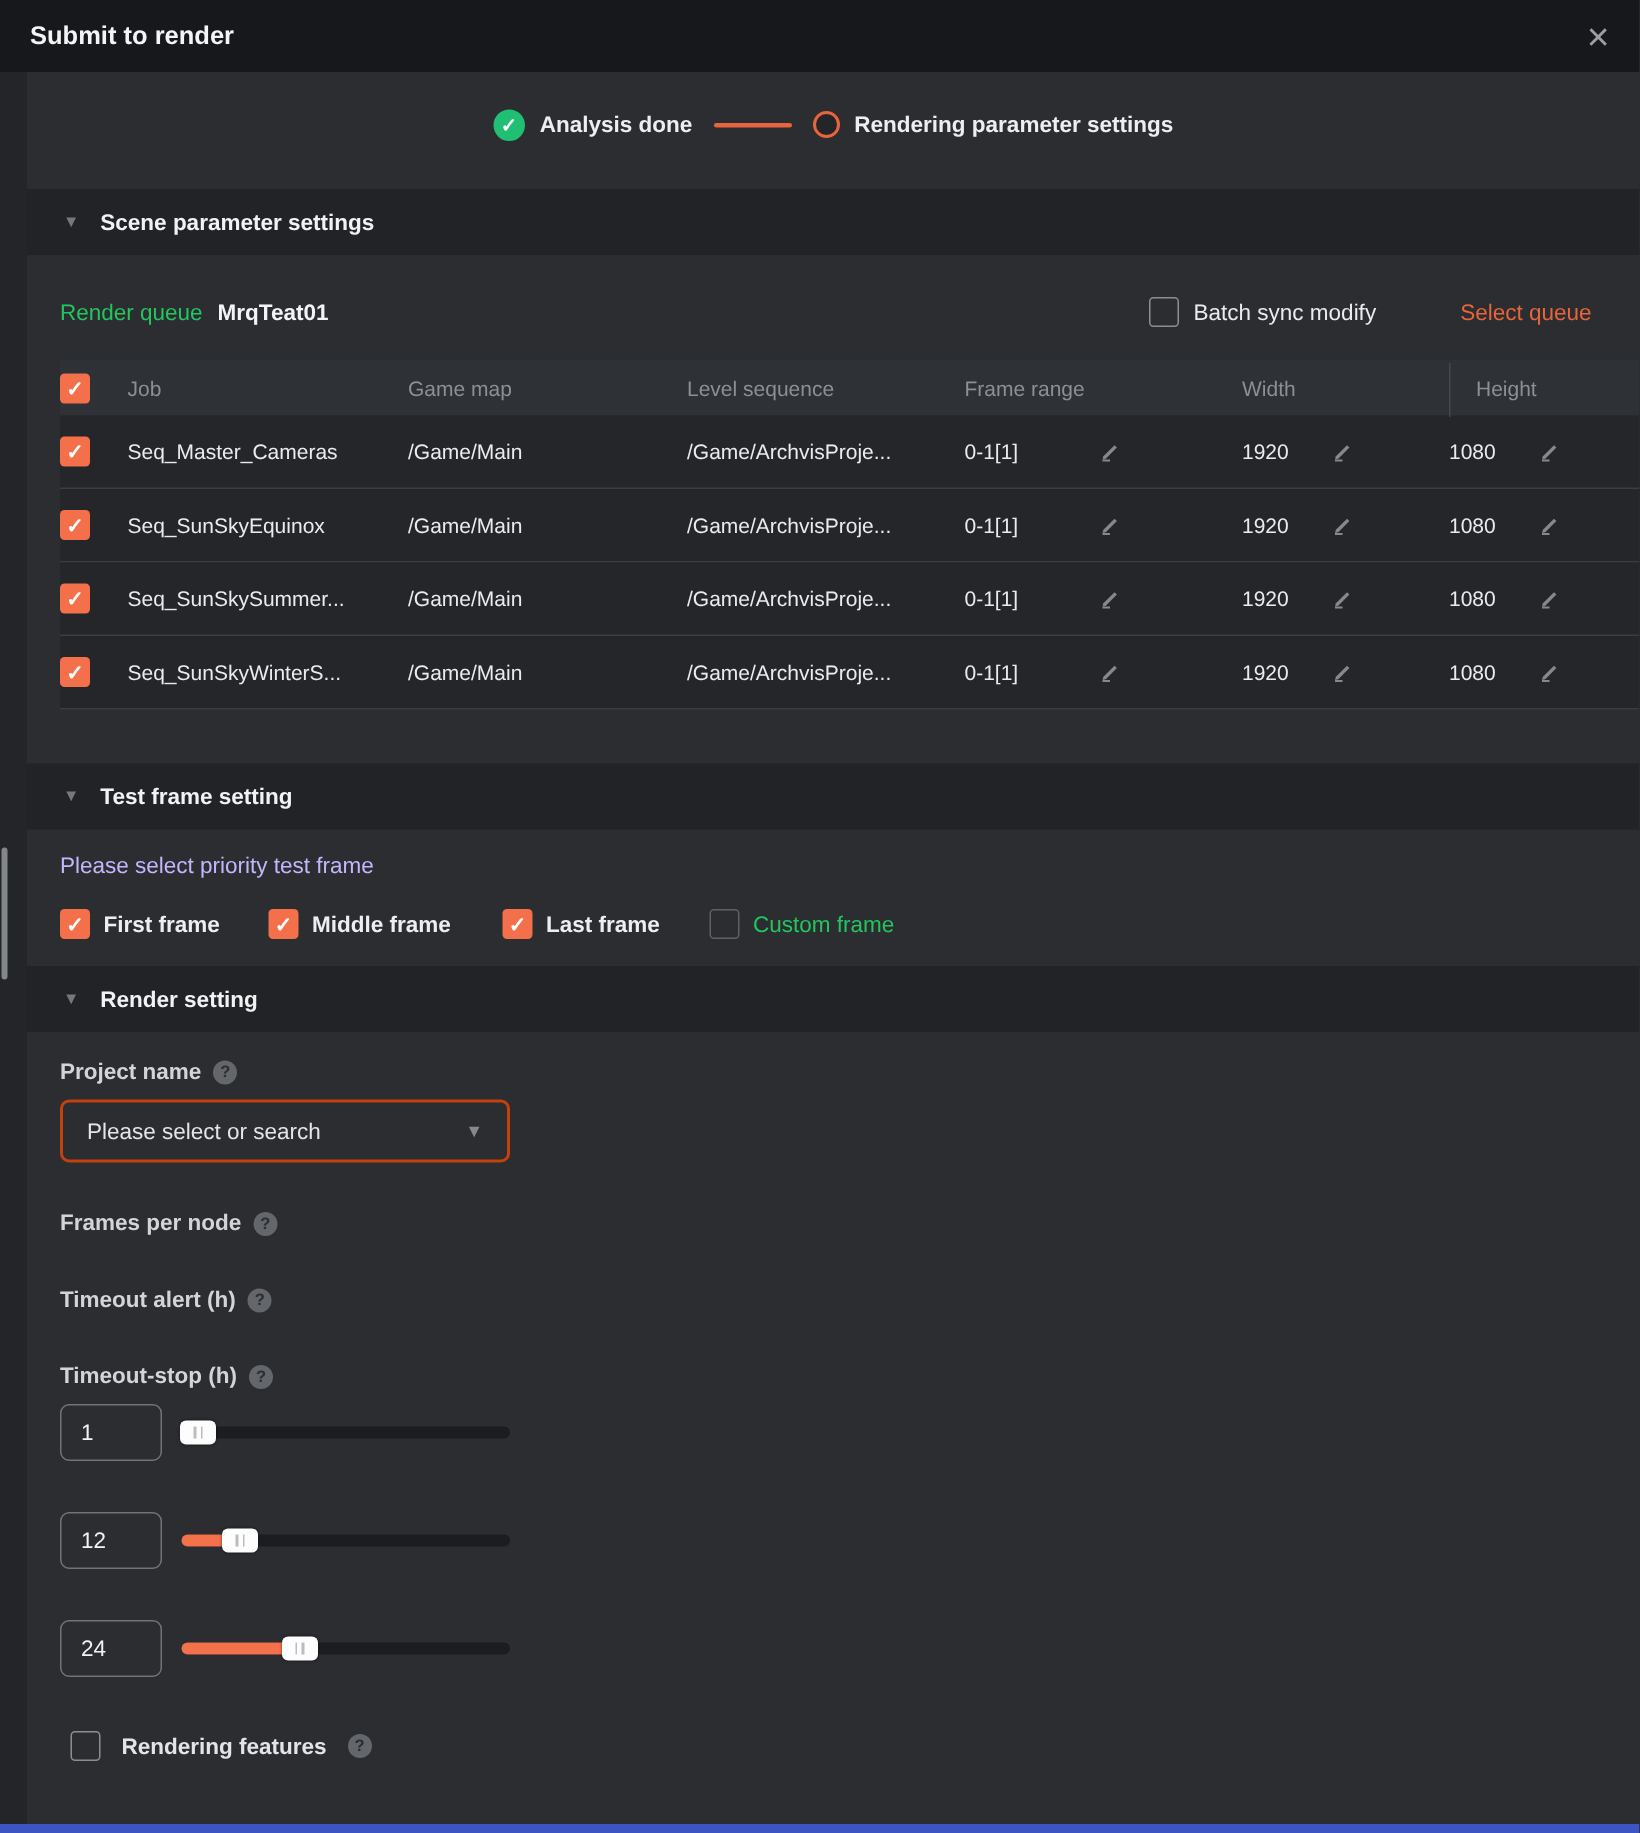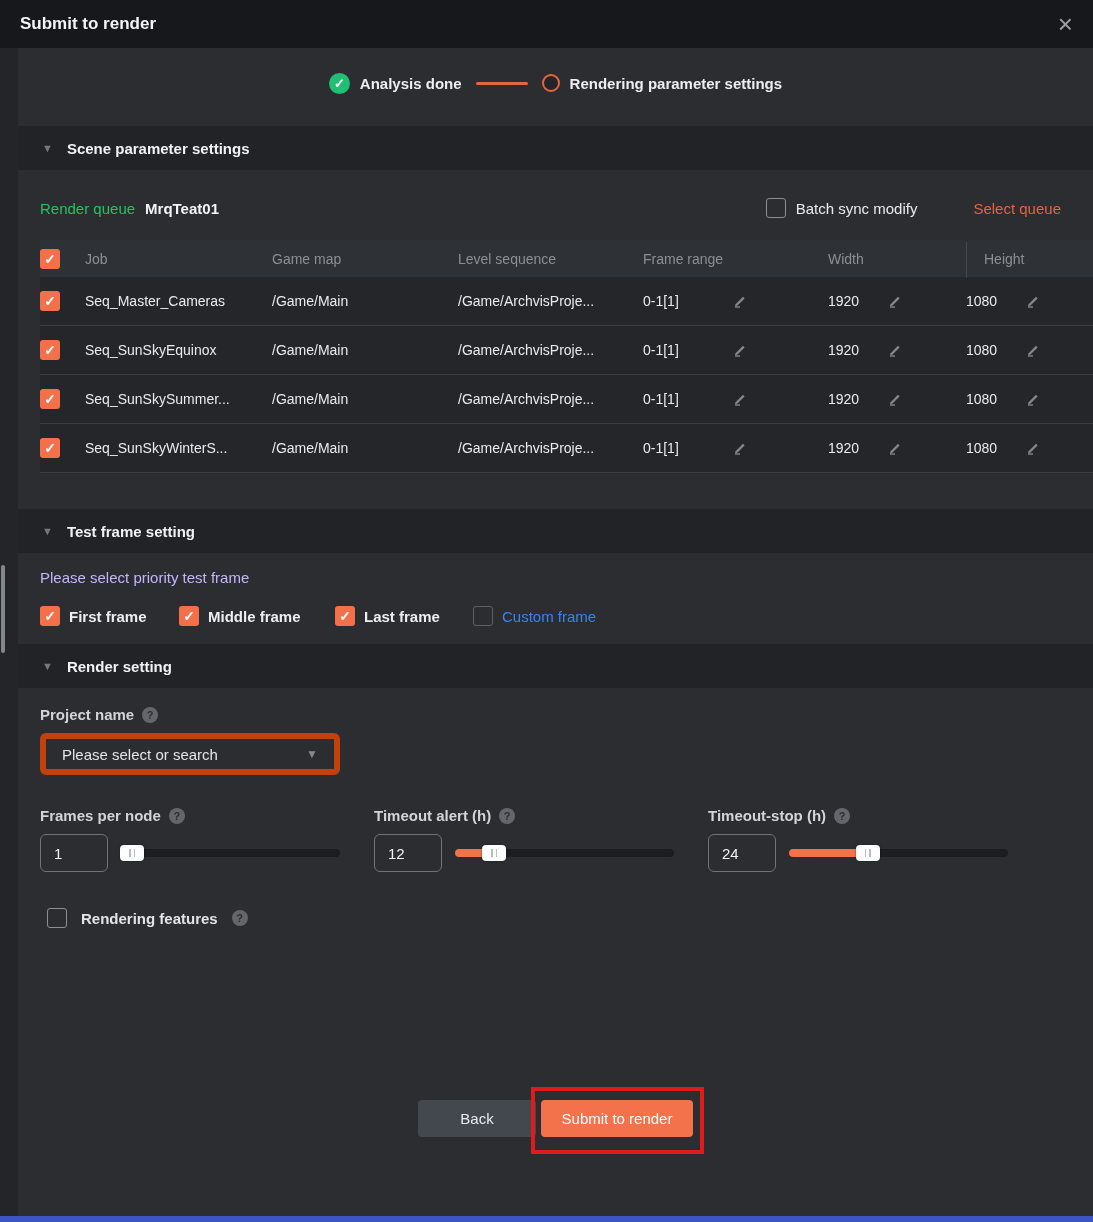--- a/index.html
+++ b/index.html
@@ -77,40 +77,40 @@
   .col-h.hdr { position:relative; padding-left:18px; }
   .col-h.hdr::before { content:""; position:absolute; left:0; top:-9px; width:1px; height:36px; background:#45484c; }
   .edit-ic { display:inline-flex; cursor:pointer; }
   .edit-ic svg { width:15px; height:15px; }
 
   
   .priority-label { margin-top:16px; padding-left:22px; color:#c4b5fd; font-size:15px; }
   .options-row { margin-top:20px; padding-left:22px; display:flex; align-items:center; gap:0; }
   .opt { display:flex; align-items:center; gap:9px; font-size:15px; font-weight:bold; color:#eceef0; cursor:pointer; }
   .opt1 { width:139px; } .opt2 { width:156px; } .opt3 { width:138px; }
-  .opt4 { font-weight:normal; color:#3b82f6; }
+  .opt4 { font-weight:normal; color:#22c55e; }
   .note { margin-top:28px; padding-left:22px; color:#7d8186; font-size:15px; }
 
   
   .render-band { margin-top:18px; }
   .field-label-row { margin-top:18px; padding-left:22px; display:flex; align-items:center; gap:8px;
     color:#d2d5d8; font-size:15px; font-weight:bold; }
   .help {
     width:16px; height:16px; border-radius:50%; background:#63676c; color:#2b2d31;
     font-size:11px; font-weight:bold; display:inline-flex; align-items:center; justify-content:center;
     cursor:pointer; flex:none;
   }
   .select-box {
-    margin:10px 0 0 22px; width:300px; height:42px; border:6px solid #c2410c; border-radius:6px;
+    margin:10px 0 0 22px; width:300px; height:42px; border:2px solid #c2410c; border-radius:6px;
     display:flex; align-items:center; justify-content:space-between; padding:0 16px; cursor:pointer;
   }
   .select-box .ph { color:#e3e6e9; font-size:15px; }
   .select-box .arrow { color:#85898e; font-size:12px; }
 
-  .sliders-labels, .sliders-row { display:flex; gap:34px; padding-left:22px; }
+  .sliders-labels, .sliders-row { display:flex; gap:34px; padding-left:22px;flex-direction:column; }
   .sliders-labels { margin-top:32px; }
   .sliders-row { margin-top:10px; }
   .scol { width:300px; display:flex; align-items:center; gap:8px; color:#d2d5d8; font-size:15px; font-weight:bold; }
   .scol-ctrl { width:300px; display:flex; align-items:center; }
   .num-input {
     width:68px; height:38px; background:transparent; border:1px solid #6f747a; border-radius:6px;
     color:#f0f2f4; font-size:15px; padding-left:13px; font-family:"Liberation Sans",sans-serif;
   }
   .slider { flex:1; margin-left:13px; position:relative; height:16px; display:flex; align-items:center; }
   .slider .track { width:100%; height:8px; border-radius:4px; background:#1b1d20; }

